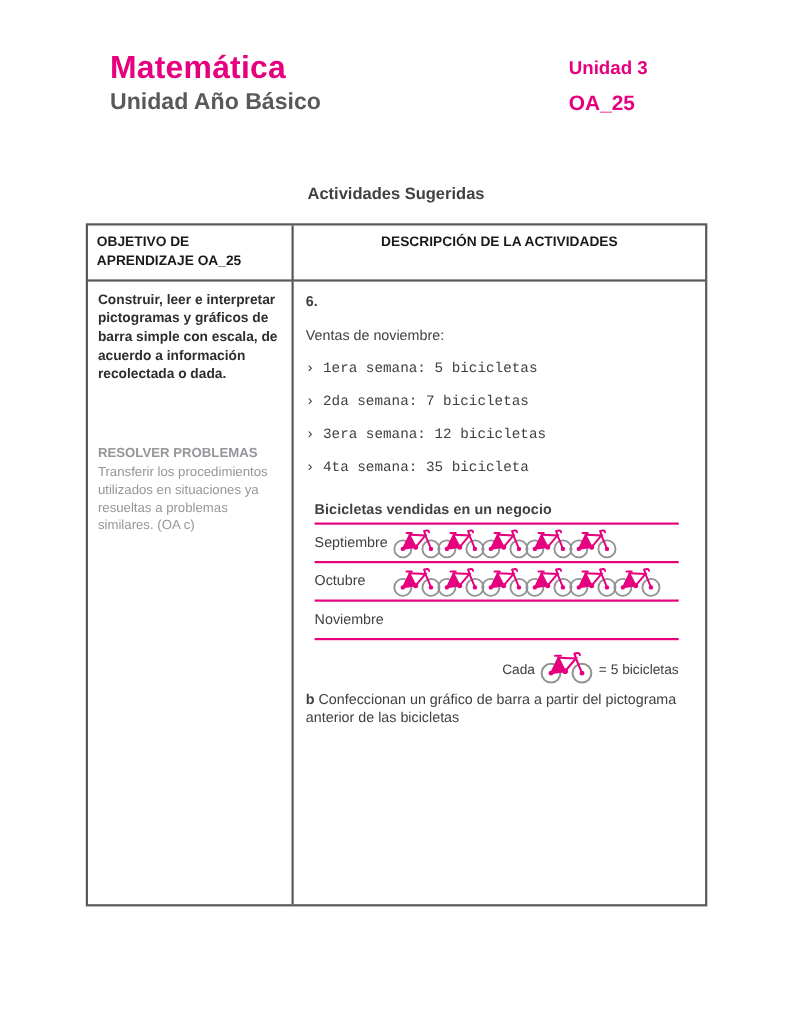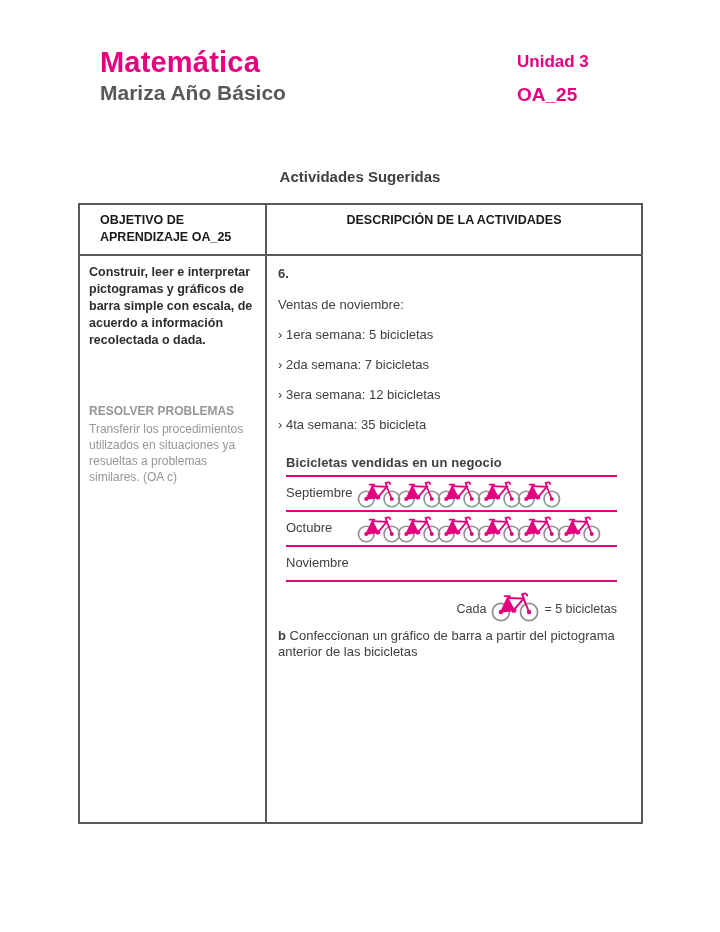--- a/index.html
+++ b/index.html
@@ -37,58 +37,58 @@
     width: 565px;
     border: 2px solid #58595b;
     display: grid;
     grid-template-columns: 187px 374px;
     grid-template-rows: 51px 566px;
     box-sizing: border-box;
     background: #ffffff;
   }
   .cell { box-sizing: border-box; }
   .col1 { border-right: 2px solid #58595b; }
-  .head-row { border-bottom: 2px solid #58595b; font-weight: bold; font-size: 12.5px; color: #1a1a1a; padding: 7px 20px; line-height: 17px; }
+  .head-row { border-bottom: 2px solid #58595b; font-weight: bold; font-size: 12.5px; color: #1a1a1a; padding: 7px 8px; line-height: 17px; }
   .head-desc { text-align: center; }
 
   .cell-obj { padding: 8px 9px; }
   .objective-text {
     margin: 0; font-size: 12.5px; font-weight: bold; color: #2e2e30; line-height: 17px;
   }
   .skill-block { margin-top: 54px; color: #949699; }
   .skill-title { margin: 0; font-size: 12px; font-weight: bold; line-height: 16px; }
   .skill-text { margin: 2px 0 0 0; font-size: 12px; line-height: 16px; }
 
   .cell-desc { padding: 10px 14px 0 11px; font-size: 13px; line-height: 16.5px; color: #3f4042; }
   .cell-desc p { margin: 0 0 14px 0; }
   .activity-number { font-weight: bold; }
   .part-label { font-weight: bold; }
   .sales-list { margin: 0 0 6px 0; }
-  .sales-item { margin: 0 0 13.5px 0; }
+  .sales-item { margin: 0 0 13.5px 0; font-family: Liberation Mono, monospace; }
 
   
   .pictogram { margin: 21px 10px 0 8px; }
   .pict-title { font-size: 13px; font-weight: bold; color: #414042; padding-bottom: 4px; letter-spacing: 0.1px; }
   .pict-row { display: flex; align-items: center; border-top: 2px solid #e6007e; min-height: 33px; }
   .pict-label { width: 70px; flex-shrink: 0; font-size: 13px; color: #414042; }
   .pict-icons { display: flex; align-items: center; }
   .pict-icons svg { margin-right: -6px; }
   .pict-endline { border-top: 2px solid #e6007e; height: 0; }
   .pict-legend { display: flex; align-items: center; margin-top: 8px; font-size: 12.5px; color: #414042; justify-content: flex-end; }
   .pict-legend .legend-bike { margin: 0 4px; }
   .part-b { margin-top: 20px; }
 </style>
 </head>
 <body>
 
 <div class="page">
 
   <div class="doc-header">
     <h1 class="subject-title">Matemática</h1>
-    <h2 class="grade-title">Mariza Año Básico</h2>
+    <h2 class="grade-title">Unidad Año Básico</h2>
     <div class="header-right">
       <div class="unit-label">Unidad 3</div>
       <div class="oa-label">OA_25</div>
     </div>
   </div>
 
   <div class="section-title">Actividades Sugeridas</div>
 
   <div class="activities-table">
     <div class="cell col1 head-row">OBJETIVO DE APRENDIZAJE OA_25</div>

